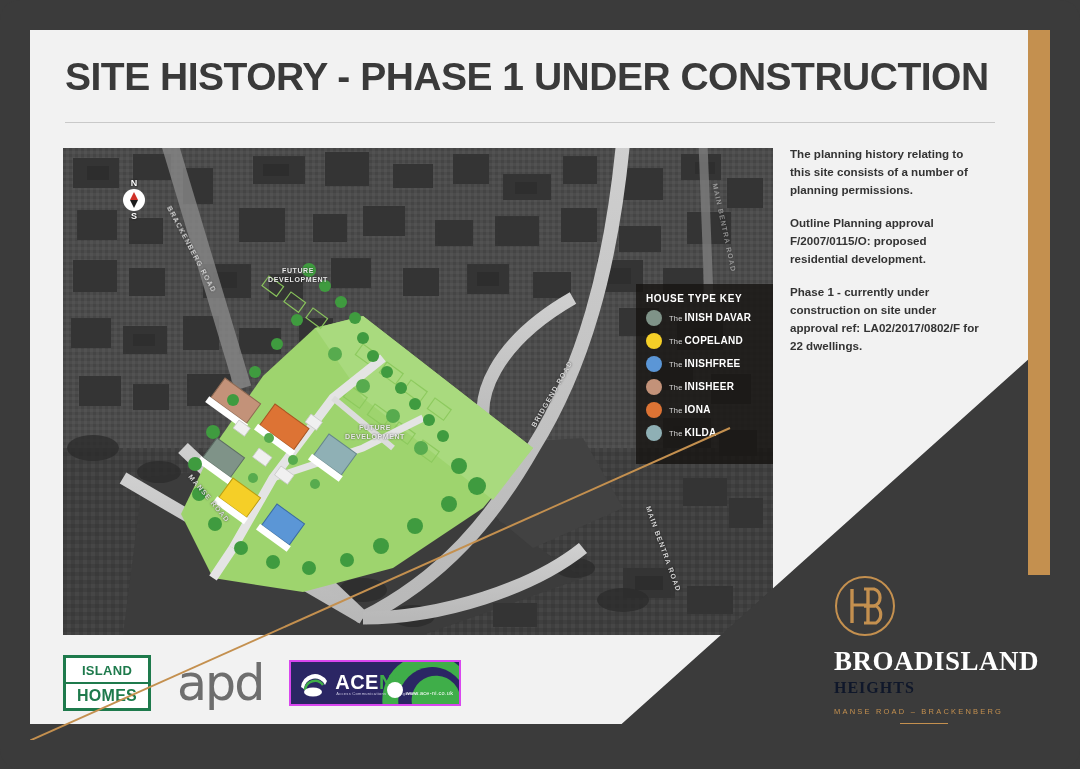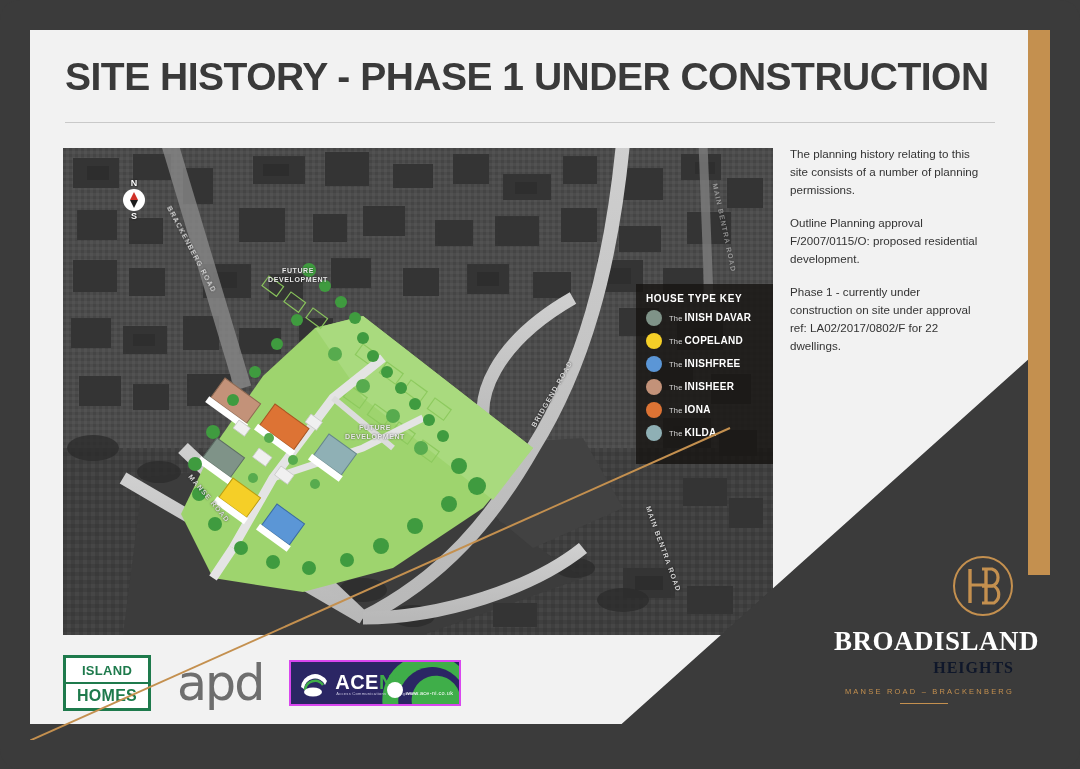--- a/index.html
+++ b/index.html
@@ -115,21 +115,21 @@
     color: #ffffff; font-size: 10px; font-weight: 700;
     letter-spacing: 0.6px; margin-bottom: 2px;
   }
   .key-row { display: flex; align-items: center; height: 23px; }
   .key-dot { width: 16px; height: 16px; border-radius: 50%; flex: 0 0 16px; }
   .key-text { margin-left: 7px; color: #fff; font-size: 10px; white-space: nowrap; }
   .key-text .the { font-size: 7.5px; color: #d8d8d8; font-weight: 400; margin-right: 2px; letter-spacing: .2px;}
   .key-text .nm { font-weight: 600; letter-spacing: .3px; }
 
   
-  .body-col { position: absolute; left: 760px; top: 115px; width: 190px; }
+  .body-col { position: absolute; left: 760px; top: 115px; width: 190px; font-weight: bold; }
   .body-col p {
     color: #333333;
     font-size: 11.6px;
     line-height: 1.55;
     margin-bottom: 15px;
   }
 
   
   .logos { position: absolute; left: 33px; top: 622px; height: 62px; display: flex; align-items: center; gap: 26px; }
   .logo-island {
@@ -145,21 +145,21 @@
   .logo-ace .arcwrap { position: absolute; right: 0; top: 0; width: 86px; height: 46px; overflow: hidden; }
   .logo-ace .acetxt { position: absolute; left: 44px; top: 9px; font-size: 20px; font-weight: 700; letter-spacing: .5px; }
   .logo-ace .acetxt .a { color: #ffffff; }
   .logo-ace .acetxt .b { color: #3fae49; }
   .logo-ace .sub { position: absolute; left: 45px; top: 29px; color: #c9c6e0; font-size: 4px; letter-spacing: .3px; }
   .logo-ace .url { position: absolute; right: 6px; bottom: 8px; color: #ffffff; font-size: 5.5px; letter-spacing: .3px; }
   .logo-ace .mark { position: absolute; left: 8px; top: 9px; width: 30px; height: 26px; }
   .logo-ace .dot { position: absolute; left: 96px; bottom: 6px; width: 16px; height: 16px; border-radius: 50%; background: #ffffff; }
 
   
-  .brand { position: absolute; right: 36px; bottom: 36px; width: 180px; text-align: right; }
+  .brand { position: absolute; right: 36px; bottom: 16px; width: 180px; text-align: left; }
   .brand .mono { width: 62px; height: 62px; margin: 0 auto 6px; }
   .brand .b1 {
     color: #ffffff; font-family: "Liberation Serif", serif;
     font-size: 27px; font-weight: 700; letter-spacing: .5px; line-height: 28px;
   }
   .brand .b2 {
     color: #0f172a; font-family: "Liberation Serif", serif;
     font-size: 16px; font-weight: 700; letter-spacing: 1px; line-height: 26px;
   }
   .brand .b3 {

